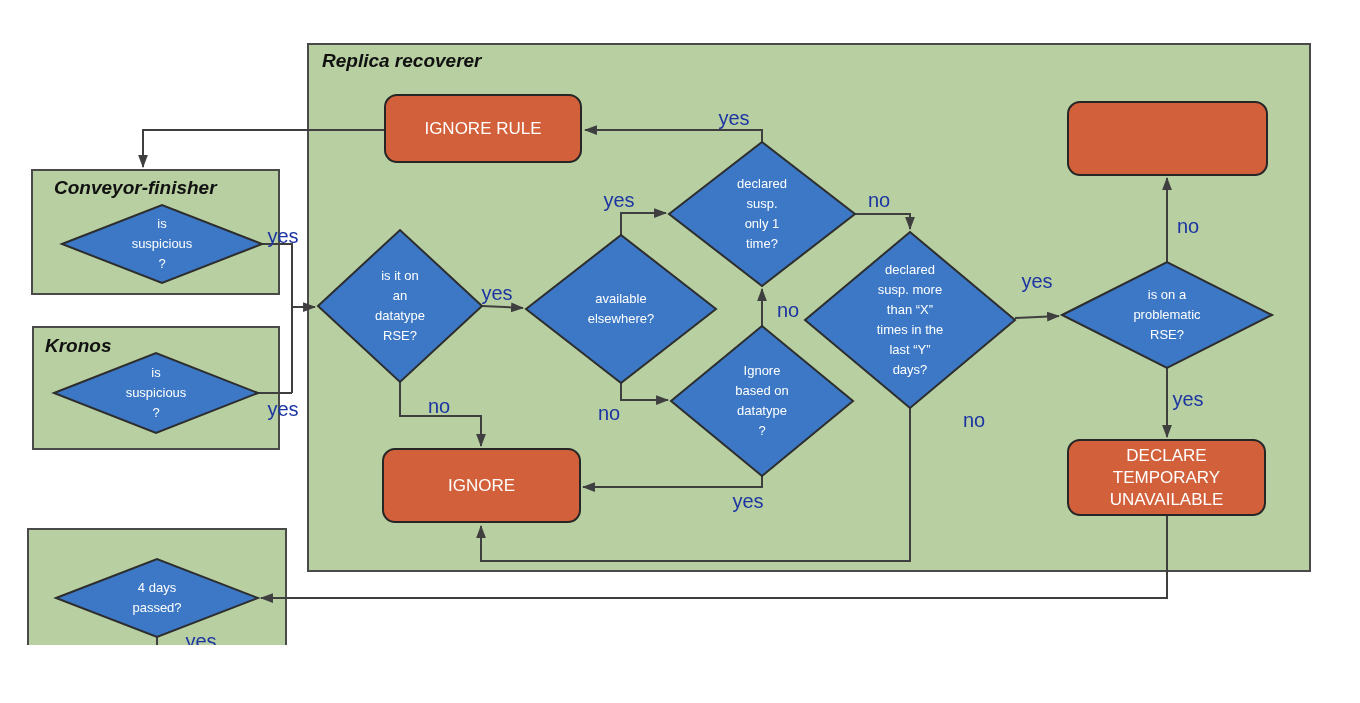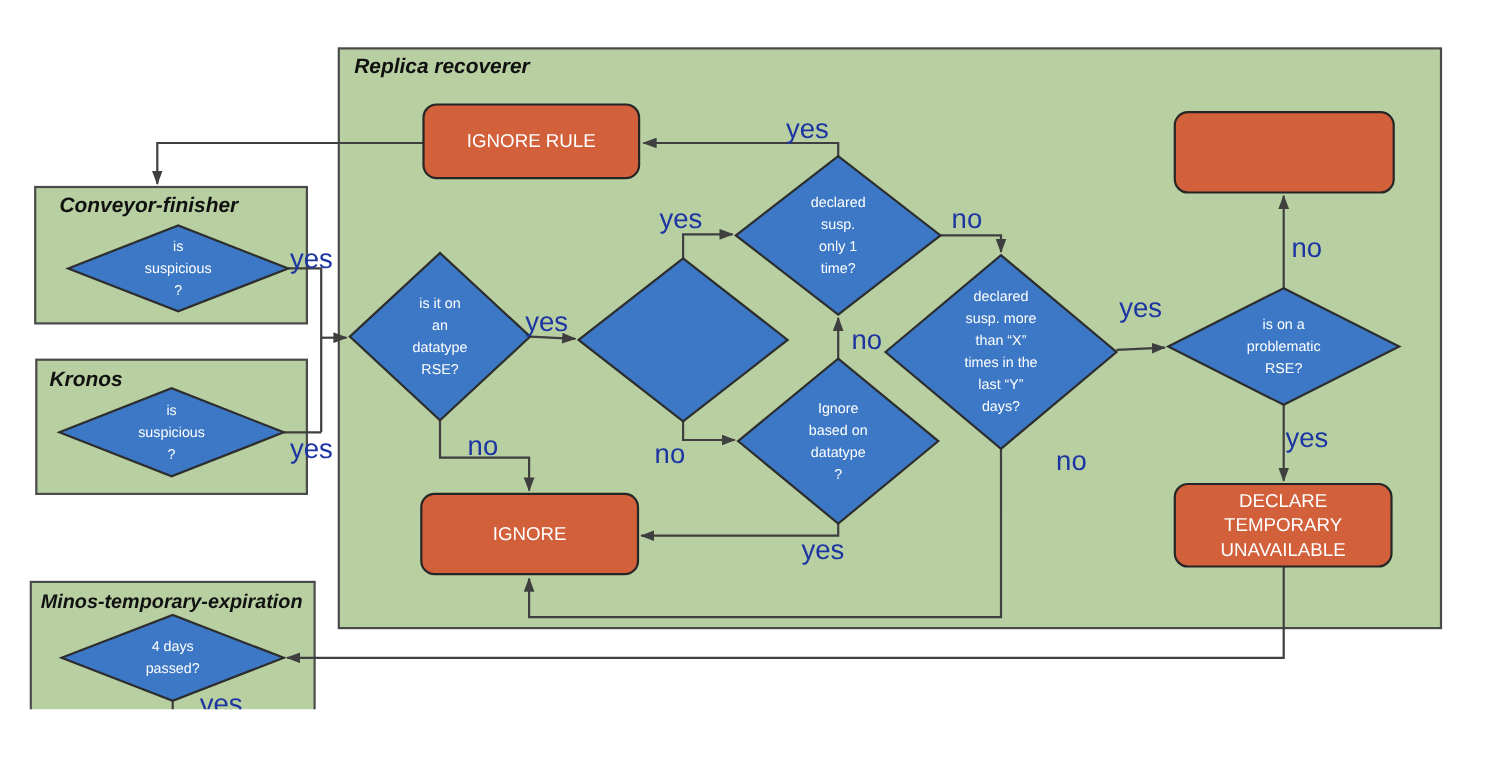--- a/index.html
+++ b/index.html
@@ -17,21 +17,21 @@
     font-size:19px; color:#111; white-space:nowrap; pointer-events:none;
   }
   .node-text {
     position:absolute; display:flex; align-items:center; justify-content:center;
     text-align:center; white-space:pre-line; color:#ffffff; pointer-events:none;
   }
   .dtext { font-size:13px; line-height:20px; }
   .atext { font-size:17px; line-height:22px; }
   .edge-label {
     position:absolute; transform:translate(-50%,-50%);
-    color:#1c35a2; font-size:25px; line-height:19px; pointer-events:none; white-space:nowrap;
+    color:#1c35a2; font-size:20px; line-height:19px; pointer-events:none; white-space:nowrap;
   }
 </style>
 </head>
 <body>
 
 <div class="stage">
 
   <svg width="1360" height="703" viewBox="0 0 1360 703">
     <defs>
       <marker id="arw" viewBox="0 0 12 9" refX="11" refY="4.5" markerWidth="13" markerHeight="10" markerUnits="userSpaceOnUse" orient="auto">
@@ -76,41 +76,42 @@
     <rect class="action" x="385" y="95" width="196" height="67" rx="12"></rect>
     <rect class="action" x="1068" y="102" width="199" height="73" rx="12"></rect>
     <rect class="action" x="383" y="449" width="197" height="73" rx="12"></rect>
     <rect class="action" x="1068" y="440" width="197" height="75" rx="12"></rect>
     <rect class="action" x="410" y="648" width="198" height="37" rx="9"></rect>
   </svg>
 
   <div class="sec-title" style="left:322px; top:50px;">Replica recoverer</div>
   <div class="sec-title" style="left:54px;  top:177px;">Conveyor-finisher</div>
   <div class="sec-title" style="left:45px;  top:335px;">Kronos</div>
-  <div class="sec-title" style="left:37px;  top:537px; font-size:18px;">Minos-temporary-expiration</div>
 
   <div class="node-text atext" style="left:385px;  top:95px;  width:196px; height:67px;">IGNORE RULE</div>
   <div class="node-text atext" style="left:383px;  top:449px; width:197px; height:73px;">IGNORE</div>
   <div class="node-text atext" style="left:1068px; top:440px; width:197px; height:75px;">DECLARE
 TEMPORARY
 UNAVAILABLE</div>
   <div class="node-text atext" style="left:410px;  top:648px; width:198px; height:37px;">SET AVAILABLE</div>
 
   <div class="node-text dtext" style="left:62px;   top:205px; width:200px; height:78px;">is
 suspicious
 ?</div>
   <div class="node-text dtext" style="left:54px;   top:353px; width:204px; height:80px;">is
 suspicious
 ?</div>
   <div class="node-text dtext" style="left:56px;   top:559px; width:202px; height:78px;">4 days
 passed?</div>
   <div class="node-text dtext" style="left:318px;  top:230px; width:164px; height:152px;">is it on
 an
 datatype
 RSE?</div>
+  <div class="node-text dtext" style="left:526px;  top:235px; width:190px; height:148px;">available
+elsewhere?</div>
   <div class="node-text dtext" style="left:669px;  top:142px; width:186px; height:144px;">declared
 susp.
 only 1
 time?</div>
   <div class="node-text dtext" style="left:671px;  top:326px; width:182px; height:150px;">Ignore
 based on
 datatype
 ?</div>
   <div class="node-text dtext" style="left:805px;  top:232px; width:210px; height:176px;">declared
 susp. more

